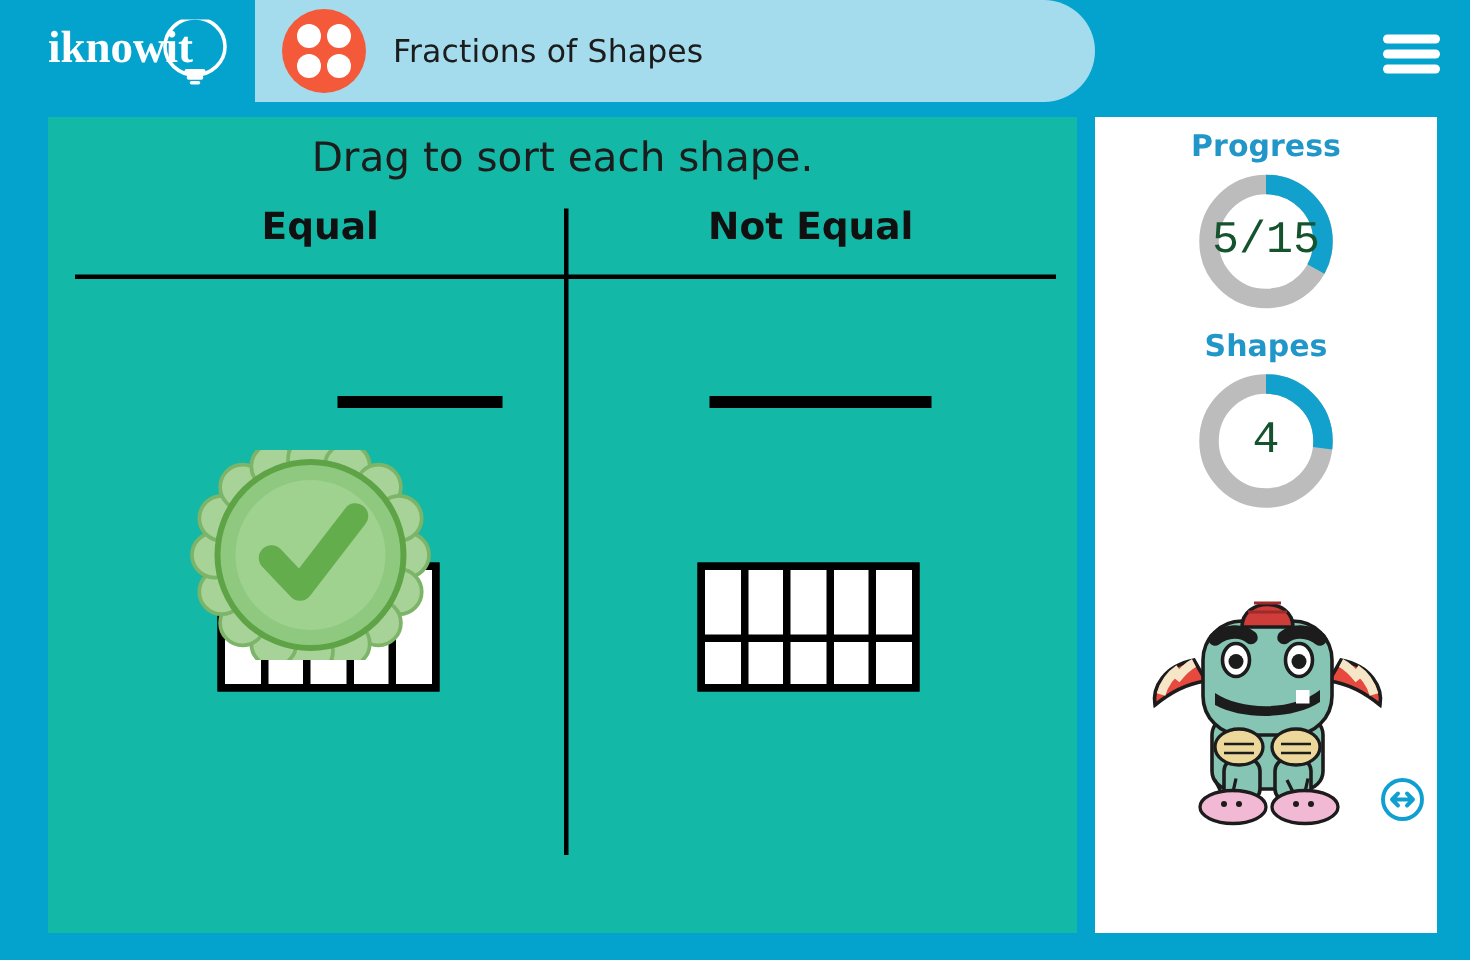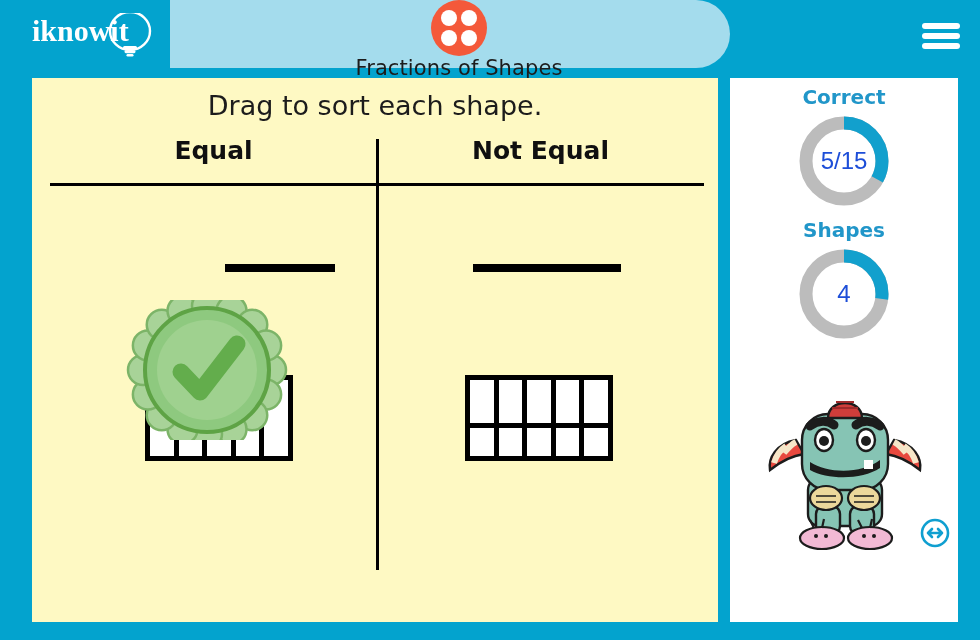--- a/index.html
+++ b/index.html
@@ -26,21 +26,21 @@
     width: 140px; height: 44px;
   }
   .logo svg { display: block; }
 
   .title-pill {
     position: absolute; left: 170px; top: 0;
     width: 560px; height: 68px;
     background: #a4dced;
     border-top-right-radius: 34px;
     border-bottom-right-radius: 34px;
-    display: flex; align-items: center; flex-direction: column;
+    display: flex; align-items: center;
   }
   .title-icon {
     margin-left: 18px;
     width: 56px; height: 56px;
     border-radius: 50%;
     background: #f4593a;
     position: relative; flex: none;
   }
   .title-icon i {
     position: absolute;
@@ -86,21 +86,21 @@
   .menu-btn span {
     display: block; height: 6px; width: 38px;
     background: #ffffff; border-radius: 3px;
   }
 
   
   .card {
     position: absolute;
     left: 32px; top: 78px;
     width: 686px; height: 544px;
-    background: #fef9c3;
+    background: #14b8a6;
     overflow: hidden;
   }
   .prompt {
     position: absolute; left: 0; top: 12px;
     width: 686px; text-align: center;
     font-size: 27px; color: #1c1c1c;
     font-family: "DejaVu Sans", sans-serif;
     font-weight: 400;
   }
 
@@ -191,22 +191,22 @@
   .meter-label {
     font-size: 20px; font-weight: bold; color: #2196c9;
     font-family: "DejaVu Sans", sans-serif;
     margin-bottom: 4px;
   }
   .donut { position: relative; width: 96px; height: 96px; margin: 0 auto; }
   .donut svg { display: block; transform: rotate(-90deg); }
   .donut-val {
     position: absolute; inset: 0;
     display: flex; align-items: center; justify-content: center;
-    font-size: 24px; color: #1d4ed8;
-    font-family: Liberation Sans, sans-serif;
+    font-size: 30px; color: #14532d;
+    font-family: Liberation Mono, monospace;
   }
   .mascot { position: absolute; left: 30px; top: 300px; width: 170px; height: 175px; }
   .resize-icon { position: absolute; left: 190px; top: 440px; width: 30px; height: 30px; cursor: pointer; }
 </style>
 </head>
 <body>
 
 <div class="app">
 
   <div class="header">
@@ -303,21 +303,21 @@
       </svg>
     </div>
 
   </div>
 
   <div class="divider"></div>
 
   <div class="sidebar">
 
     <div class="meter progress">
-      <div class="meter-label">Correct</div>
+      <div class="meter-label">Progress</div>
       <div class="donut">
         <svg width="96" height="96" viewBox="0 0 96 96">
           <circle cx="48" cy="48" r="38" fill="none" stroke="#bcbcbc" stroke-width="13"></circle>
           <circle id="progArc" cx="48" cy="48" r="38" fill="none" stroke="#12a0cd" stroke-width="13" stroke-dasharray="238.76104167282426" stroke-dashoffset="159.96989792079225"></circle>
         </svg>
         <div class="donut-val">5/15</div>
       </div>
     </div>
 
     <div class="meter score">

